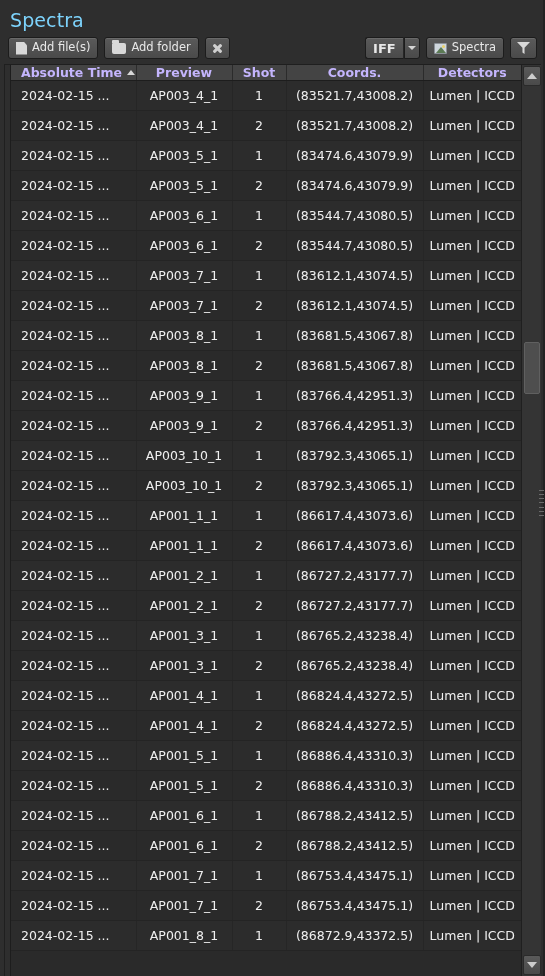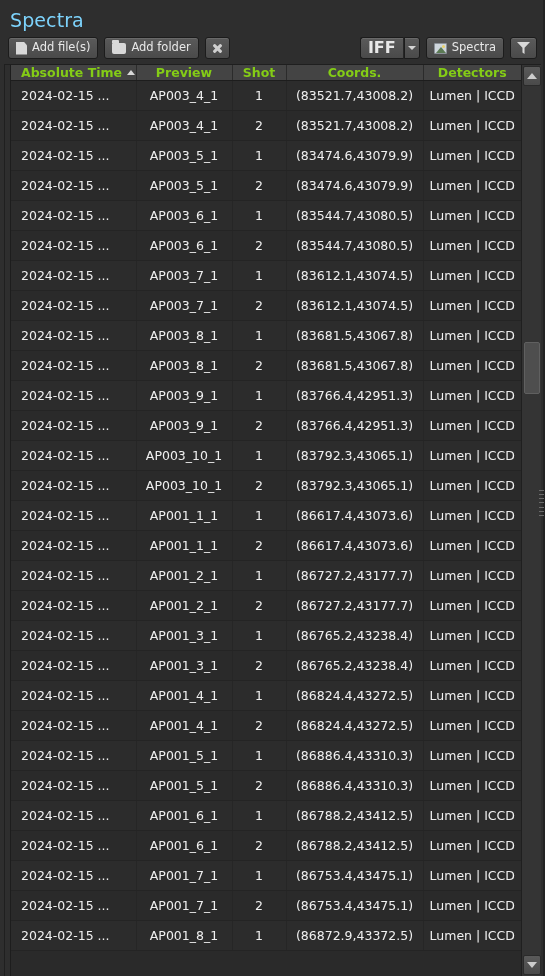--- a/index.html
+++ b/index.html
@@ -102,21 +102,21 @@
   .ico-funnel {
     width: 13px; height: 12px;
     background: #d8d8d8;
     clip-path: polygon(0 0, 100% 0, 58% 48%, 58% 100%, 42% 88%, 42% 48%);
   }
 
   .iff-group { display: flex; align-items: center; }
   .iff-main {
     border-radius: 3px 0 0 3px;
     border-right: 1px solid #262626;
-    font-size: 16px;
+    font-size: 13px;
     font-weight: bold;
     padding: 0 7px;
   }
   .iff-arrow {
     border-radius: 0 3px 3px 0;
     padding: 0 4px;
     width: 16px;
     justify-content: center;
   }
   .caret-down {
@@ -151,21 +151,21 @@
     overflow: hidden;
   }
 
   table {
     width: 100%;
     border-collapse: collapse;
     table-layout: fixed;
   }
   thead th {
     background: #444444;
-    color: #84cc16;
+    color: #c4b5fd;
     font-size: 12.5px;
     font-weight: bold;
     height: 14px;
     border-right: 1px solid #2b2b2b;
     border-bottom: 1px solid #1d1d1d;
     text-align: center;
     padding: 0 4px;
     white-space: nowrap;
     position: relative;
   }

